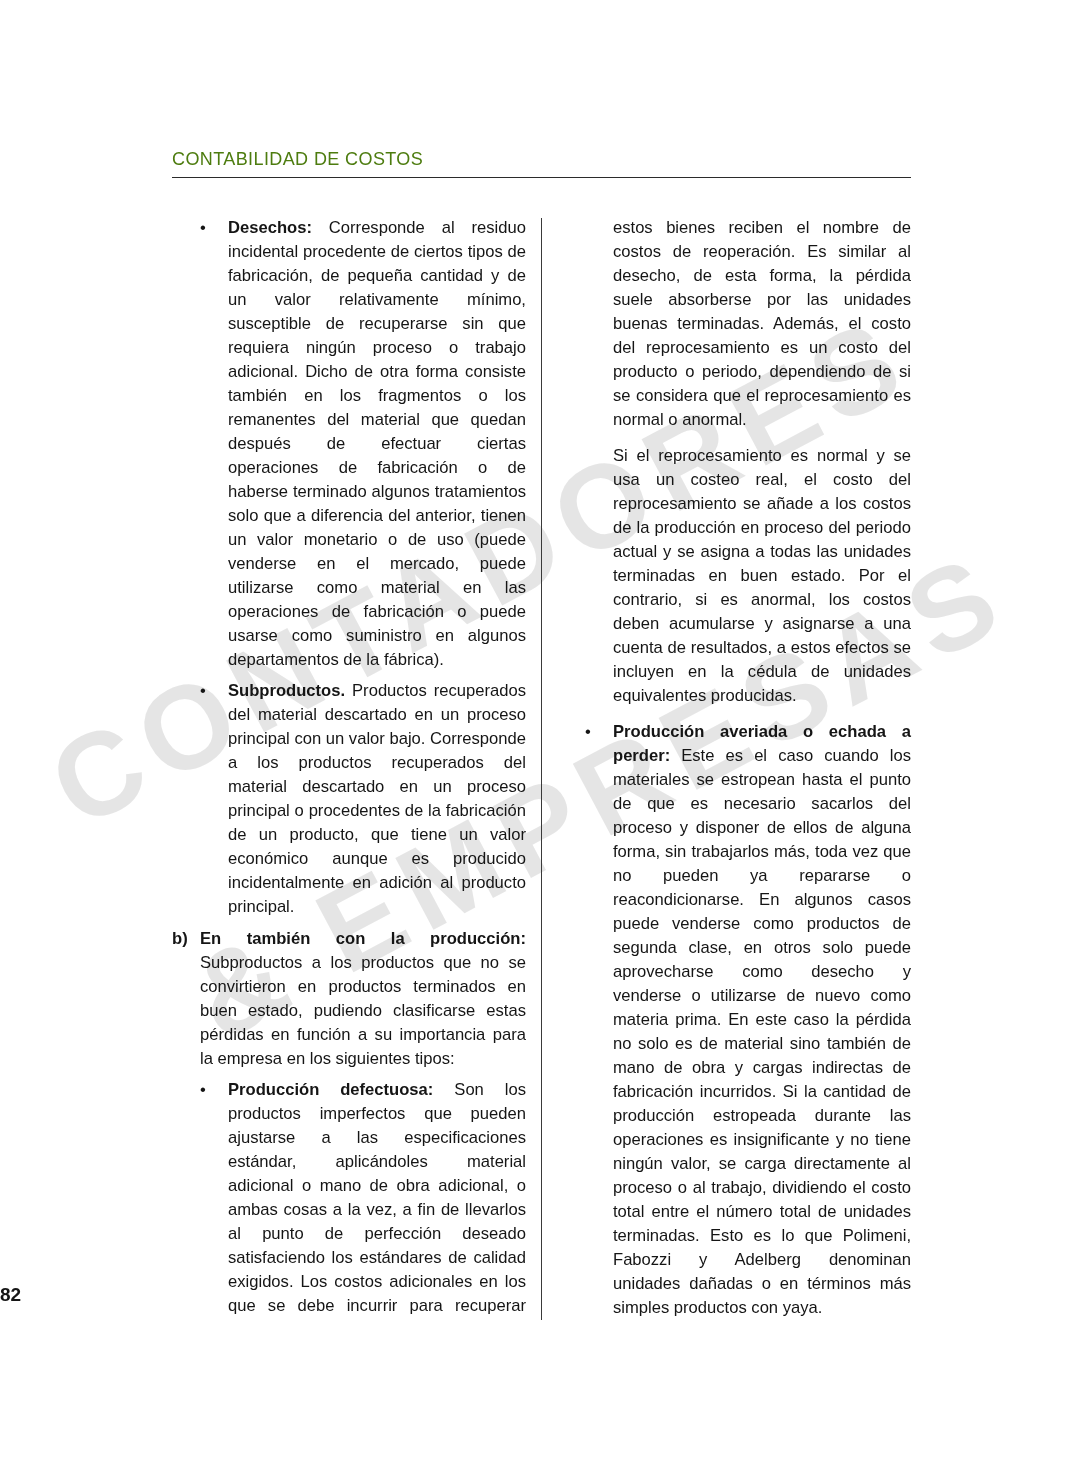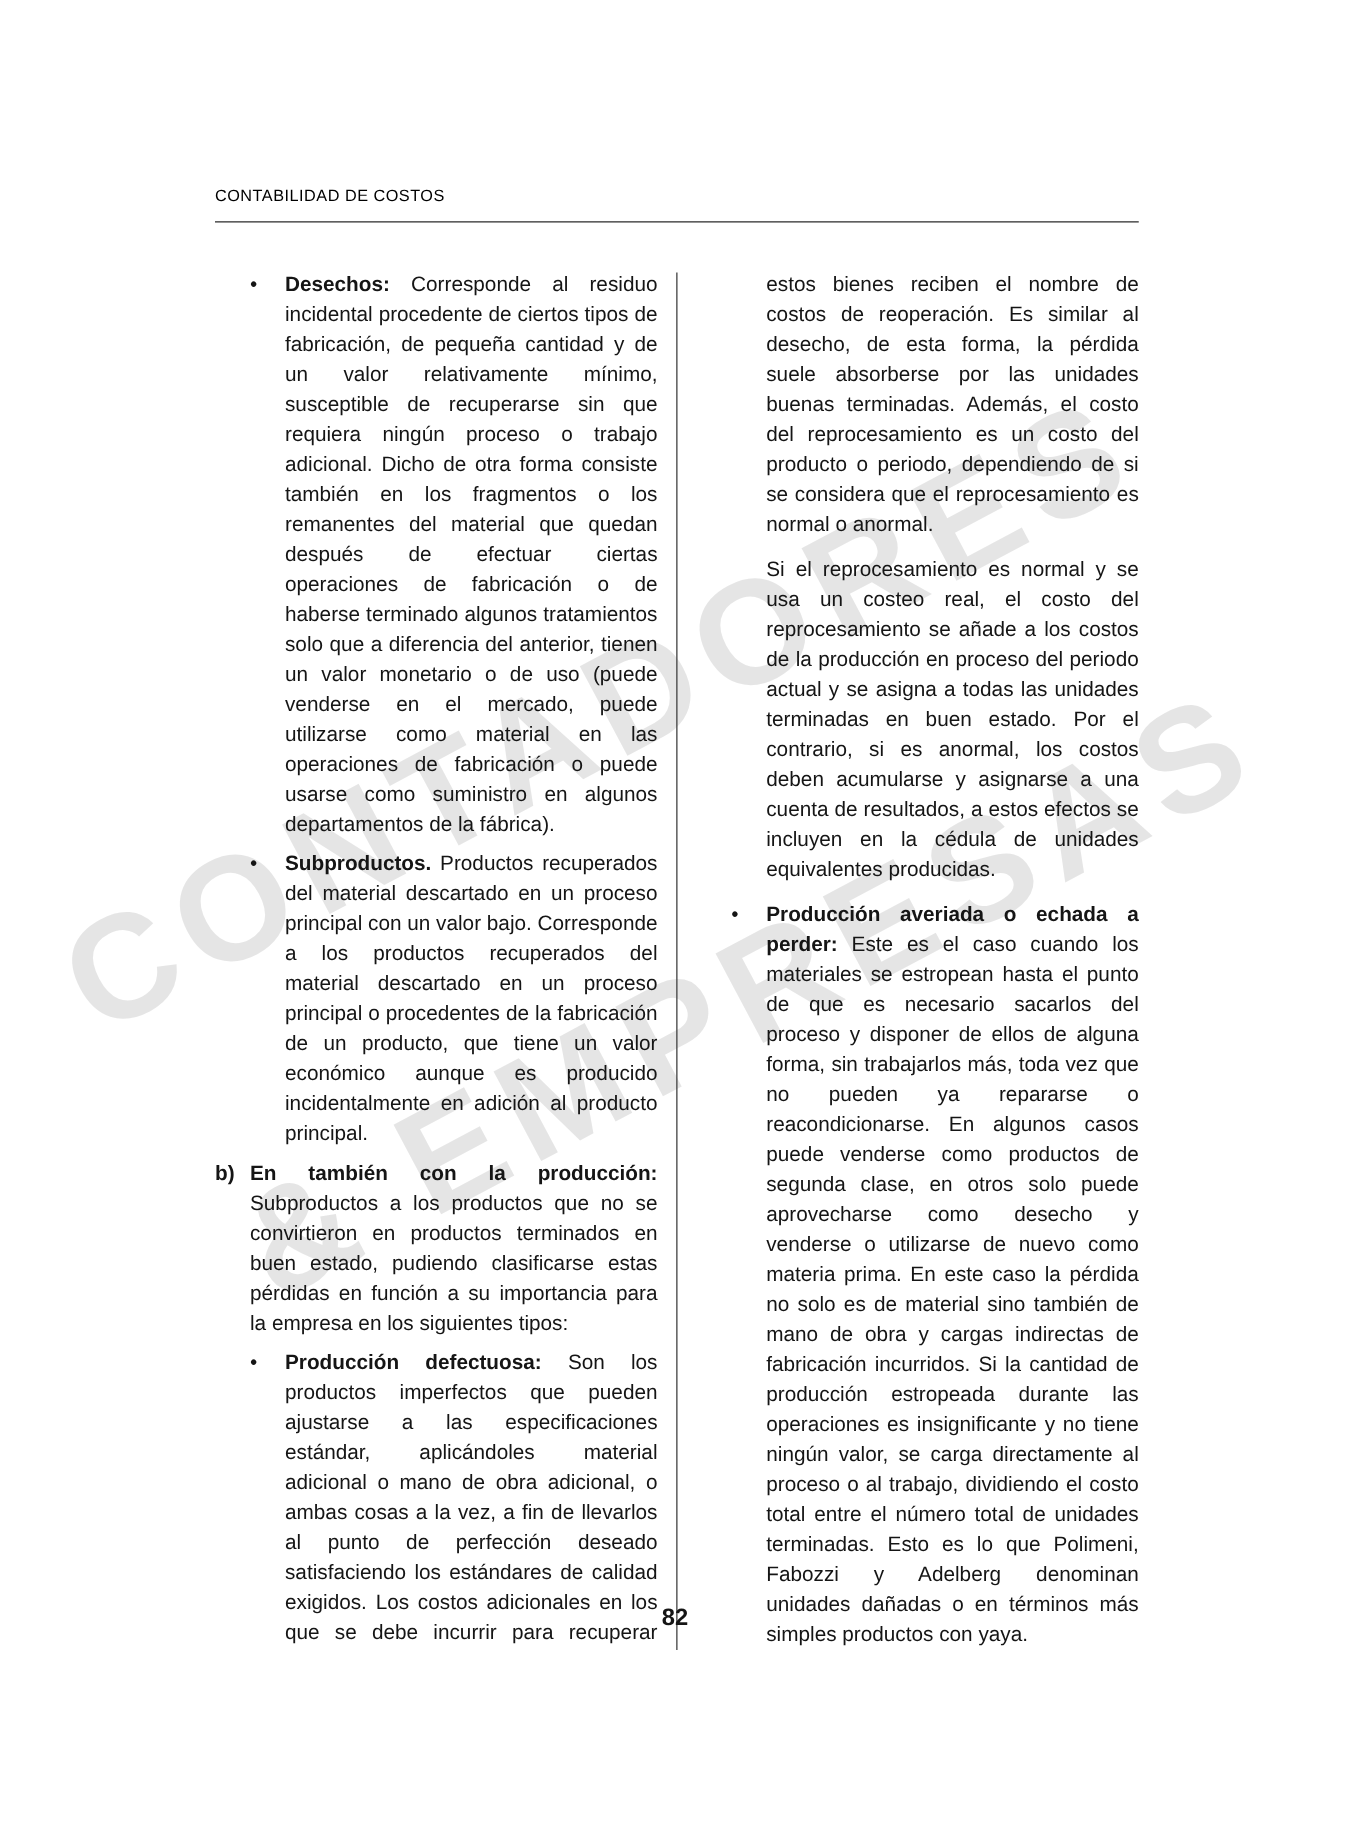--- a/index.html
+++ b/index.html
@@ -24,23 +24,23 @@
   }
   .wm-line {
     font-size: 118px;
     letter-spacing: 12px;
     line-height: 2.15;
     white-space: nowrap;
   }
   .header {
     position: absolute;
     left: 172px; top: 149px;
-    font-size: 13px;
+    font-size: 18px;
     letter-spacing: 0.4px;
-    color: #000000;
+    color: #4d7c0f;
     z-index: 2;
   }
   .header-rule {
     position: absolute;
     left: 172px; top: 177px;
     width: 739px; height: 0;
     border-top: 1.6px solid #2b2b2b;
     z-index: 2;
   }
   .columns {
@@ -67,21 +67,21 @@
   .bullet { flex: 0 0 28px; }
   .txt { flex: 1; }
   .lead, .blabel { font-weight: bold; }
   .sec { display: flex; margin-top: 8px; }
   .sec .blabel { flex: 0 0 28px; }
   .right .para { padding-left: 56px; margin-bottom: 12px; }
   .cont { text-align-last: justify; }
   .page-number {
     position: absolute;
     left: 0; top: 1284px; width: 1080px;
-    text-align: center;
+    text-align: left;
     font-weight: bold;
     font-size: 19px;
     z-index: 2;
   }
 </style>
 </head>
 <body>
 
 <div class="watermark">
   <div class="wm-line">CONTADORES</div>

